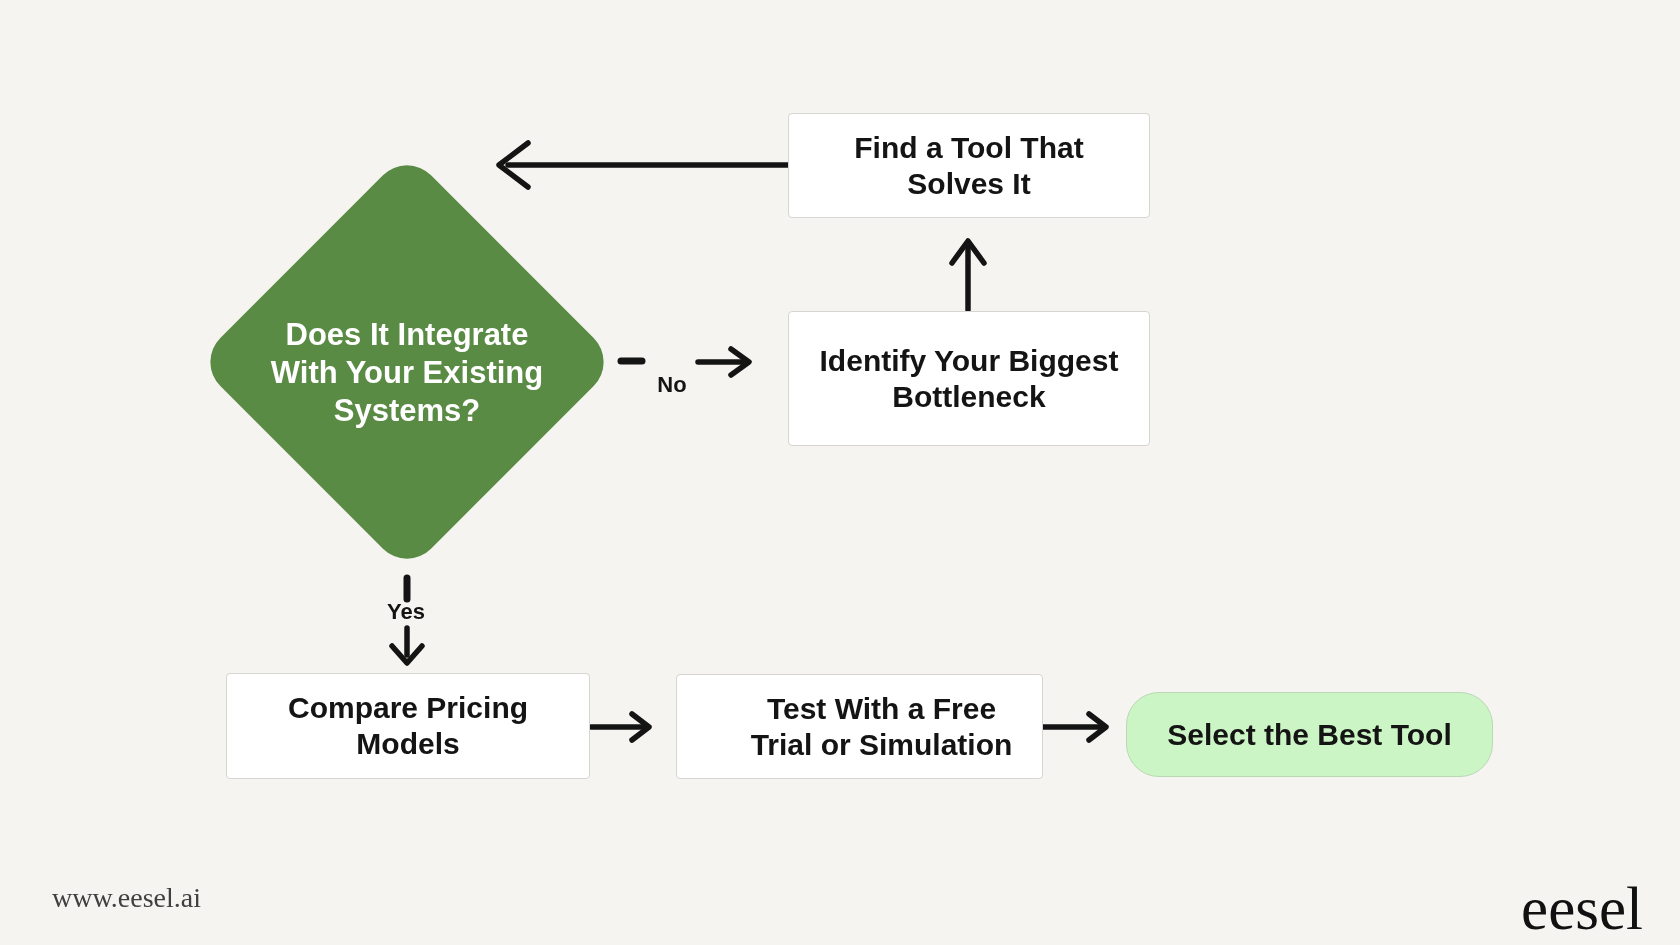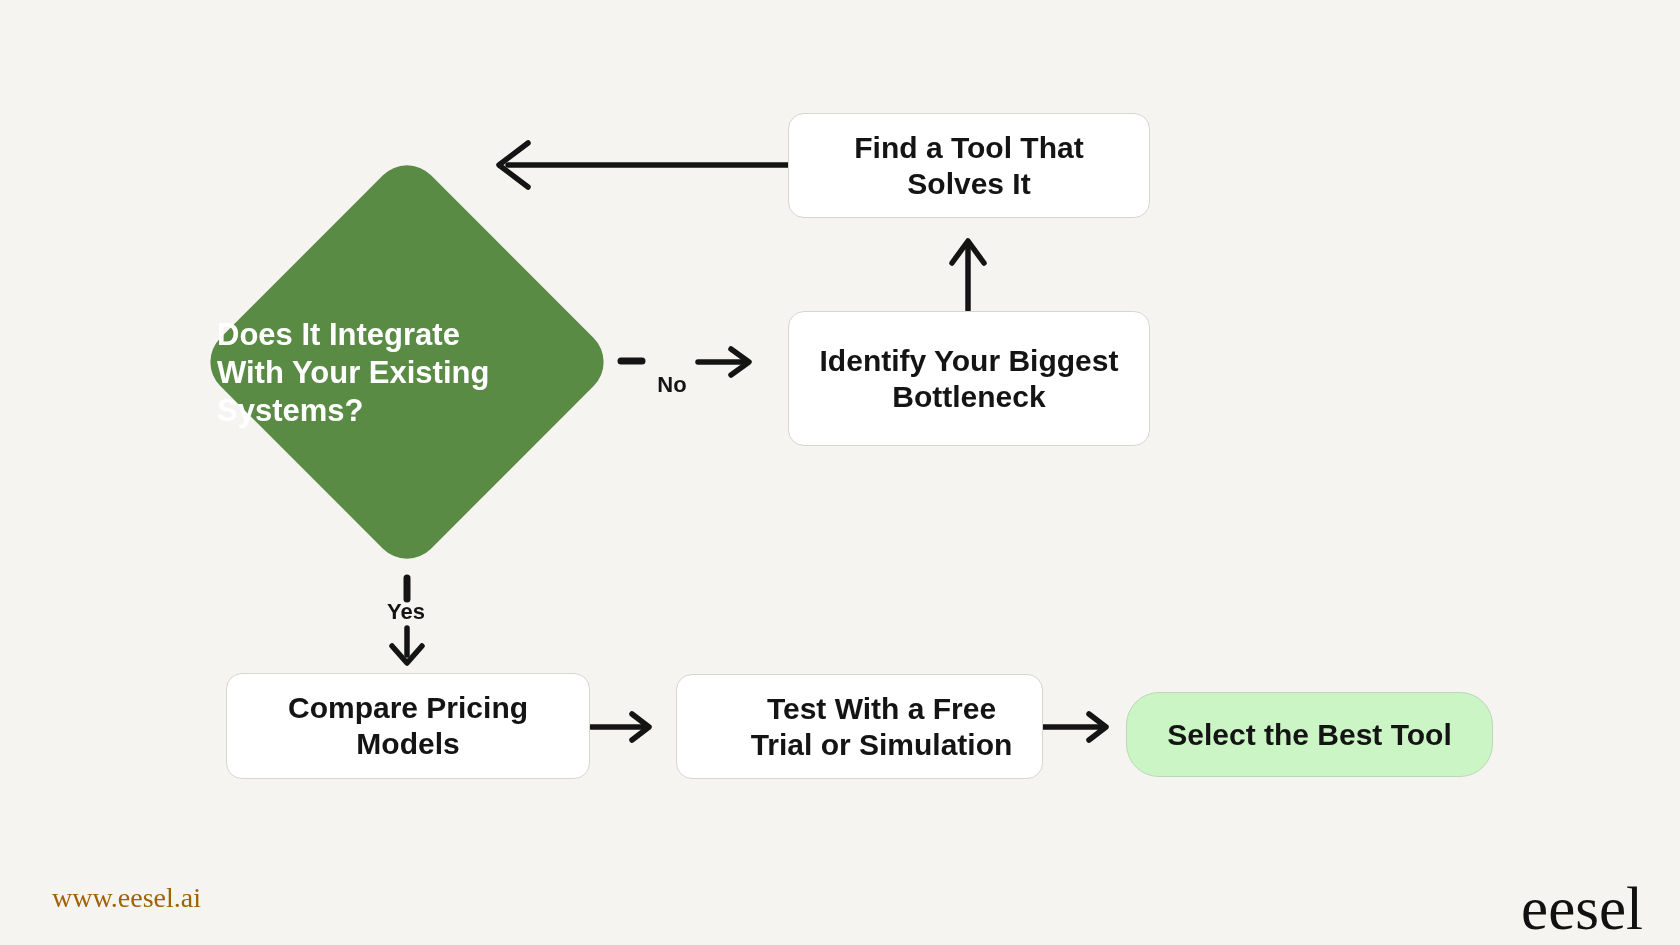--- a/index.html
+++ b/index.html
@@ -26,30 +26,30 @@
   .arrows path.thick{stroke-width:7;}
 
   .diamond-shape{
     position:absolute;left:258px;top:213px;width:298px;height:298px;
     background:var(--diamond-fill);
     transform:rotate(45deg);
     border-radius:34px;
   }
   .diamond-label{
     position:absolute;left:217px;top:316px;width:380px;
-    color:var(--diamond-text);
+    text-align:center;color:var(--diamond-text);
     font-weight:700;font-size:31px;line-height:1.22;
     white-space:pre-line;
   }
 
   .node{
     position:absolute;
     background:var(--box-fill);
     border:1.5px solid var(--box-border);
-    border-radius:16px;
+    border-radius:4px;
     display:flex;align-items:center;justify-content:center;
     text-align:center;color:var(--text);
     font-weight:700;font-size:30px;line-height:1.2;
     white-space:pre-line;
   }
   .node.find-tool{left:788px;top:113px;width:362px;height:105px;}
   .node.identify-bottleneck{left:788px;top:311px;width:362px;height:135px;}
   .node.compare-pricing{left:226px;top:673px;width:364px;height:106px;}
   .node.test-trial{left:676px;top:674px;width:367px;height:105px;padding-left:44px;}
   .node.select-best{
@@ -62,21 +62,21 @@
   .edge-label{
     position:absolute;color:var(--text);
     font-weight:700;font-size:22px;text-align:center;
   }
   .edge-label.no{left:640px;top:348px;width:64px;margin-top:24px;}
   .edge-label.yes{left:374px;top:599px;width:64px;}
 
   .footer-url{
     position:absolute;left:52px;top:882px;
     font-family:"Liberation Serif",serif;
-    font-size:28px;color:#a16207;
+    font-size:28px;color:#404040;
   }
   .brand-logo{
     position:absolute;right:37px;top:874px;
     font-family:"Liberation Serif",serif;
     font-size:61px;color:#111111;
   }
 </style>
 </head>
 <body>
 

